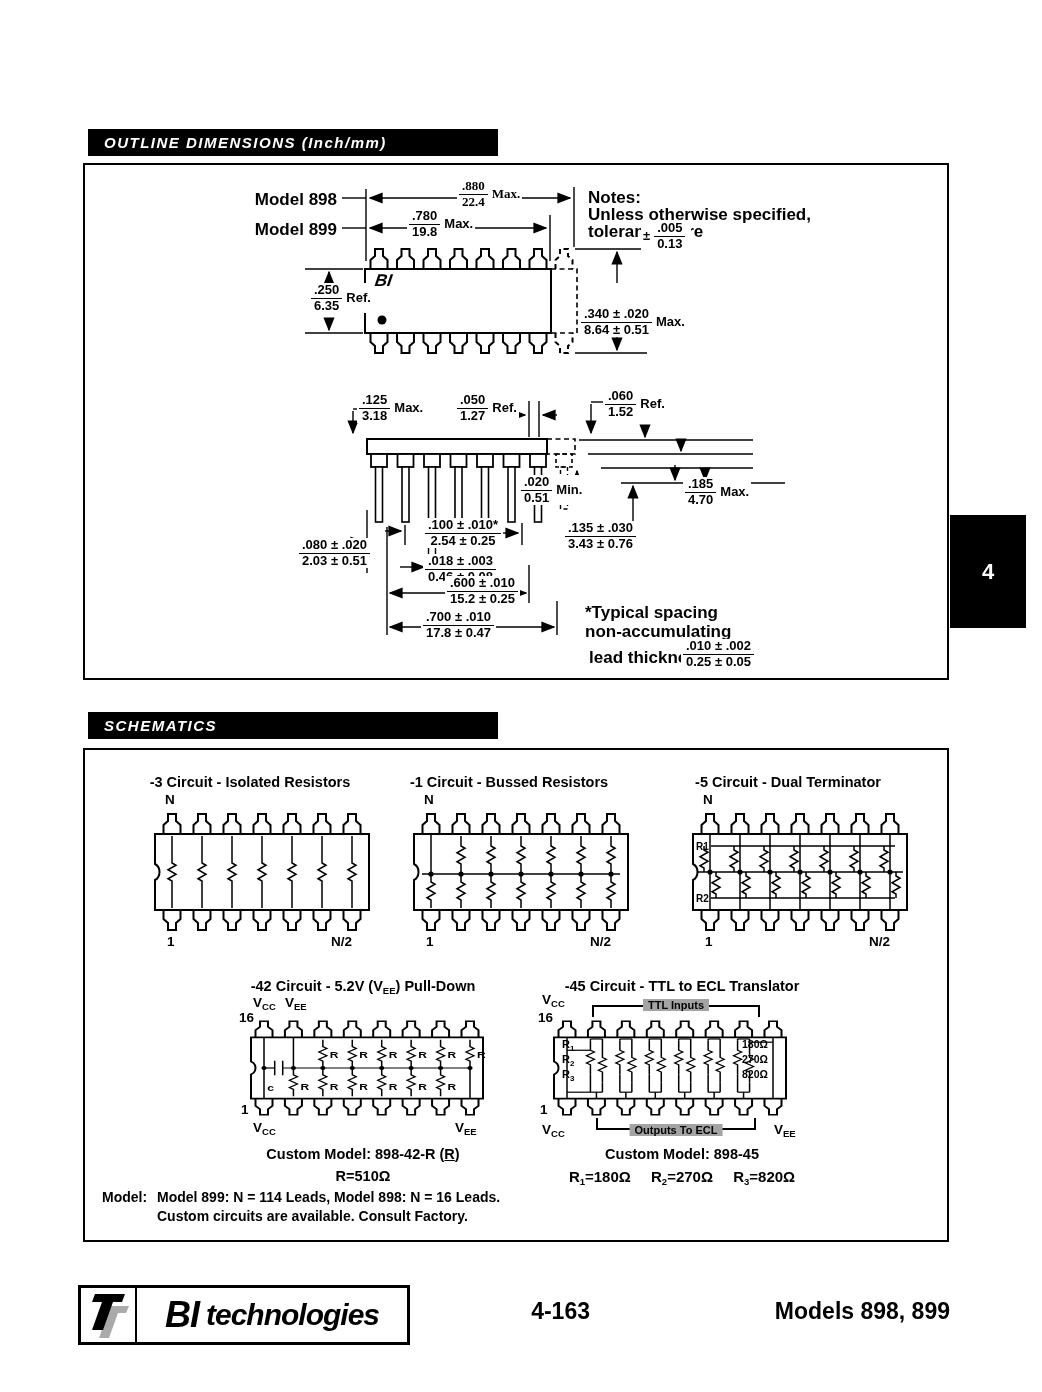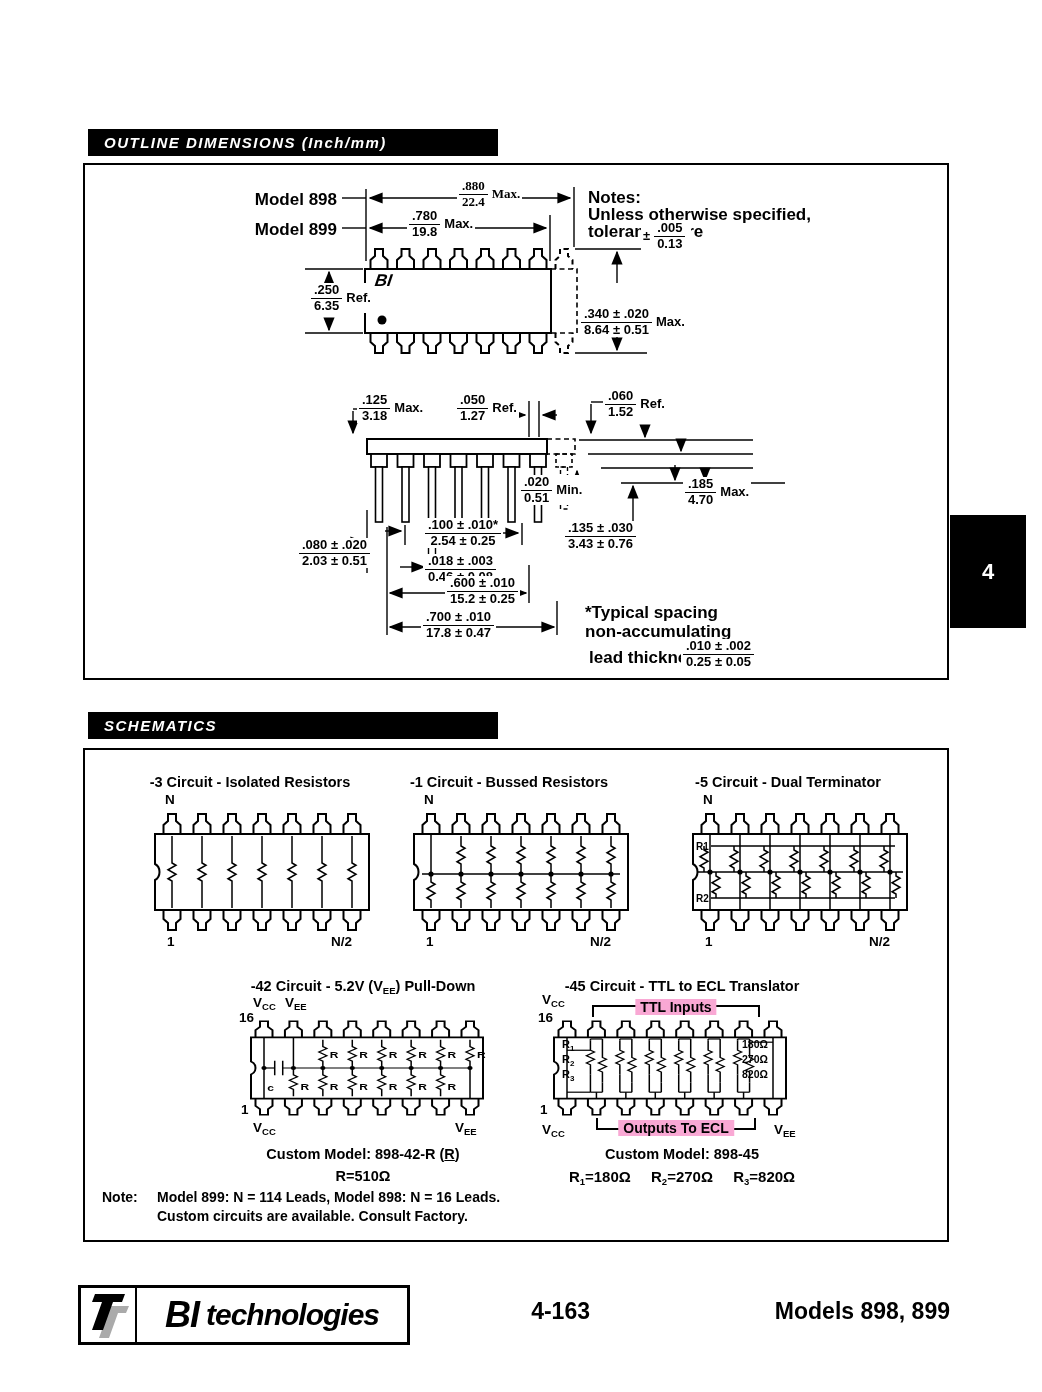--- a/index.html
+++ b/index.html
@@ -23,22 +23,22 @@
   .frac .fb{display:block;padding:0 3px}
   .bi-logo{position:absolute;font-size:17px;font-weight:900;font-style:italic;transform:skewX(-8deg);z-index:2}
   .side-tab{position:absolute;left:950px;top:515px;width:76px;height:113px;background:#000;color:#fff;
             display:flex;align-items:center;justify-content:center;font-size:22px;font-weight:900;z-index:3}
   .schem{position:absolute}
   .schem-title{position:absolute;left:0;top:0;width:100%;text-align:center;font-size:14.5px;font-weight:bold;white-space:nowrap}
   .pinlab{position:absolute;font-size:13.5px;font-weight:bold;z-index:2;white-space:nowrap}
   .vsub{font-size:9.5px;vertical-align:-3px;font-weight:bold}
   .bracket-top{position:absolute;border:2px solid #000;border-bottom:none;height:10px;z-index:2}
   .bracket-bot{position:absolute;border:2px solid #000;border-top:none;height:10px;z-index:2}
-  .bracket-label{position:absolute;left:50%;transform:translateX(-50%);top:-8px;background:#f9a8d4;
-                 padding:0 5px;font-size:14px;font-weight:bold;white-space:nowrap}
+  .bracket-label{position:absolute;left:50%;transform:translateX(-50%);top:-8px;background:#a3a3a3;
+                 padding:0 5px;font-size:11px;font-weight:bold;white-space:nowrap}
   .bracket-bot .bracket-label{top:auto;bottom:-8px}
   .schem-line{position:absolute;width:100%;text-align:center;font-weight:bold;font-size:14px;white-space:nowrap}
   .eq-item{margin:0 8px}
   .note-block{position:absolute;left:17px;top:438px;display:flex;font-size:14px;font-weight:bold;line-height:19px}
   .note-label{width:55px}
   .footer-logo{position:absolute;left:78px;top:1285px;width:332px;height:60px;border:3px solid #000;
                box-sizing:border-box;display:flex;align-items:stretch;background:#fff}
   .logo-emblem{width:54px;border-right:2px solid #000;display:flex;align-items:center;justify-content:center}
   .logo-text{flex:1;display:flex;align-items:center;justify-content:center;font-style:italic;font-weight:900;
              letter-spacing:-1px;white-space:nowrap}
@@ -617,21 +617,21 @@
       <span class="pinlab" style="left:238px;top:144px"><span>V</span><span class="vsub">EE</span></span>
       <div class="schem-line" style="top:168px;font-size:14.5px">Custom Model: 898-45</div>
       <div class="schem-line" style="top:190px;font-size:15px">
         <span class="eq-item"><span>R</span><span class="vsub">1</span><span>=180Ω</span></span>
         <span class="eq-item"><span>R</span><span class="vsub">2</span><span>=270Ω</span></span>
         <span class="eq-item"><span>R</span><span class="vsub">3</span><span>=820Ω</span></span>
       </div>
     </div>
 
     <div class="note-block">
-      <div class="note-label">Note:</div>
+      <div class="note-label">Model:</div>
       <div>
         <div>Model 899: N = 114 Leads, Model 898: N = 16 Leads.</div>
         <div>Custom circuits are available.  Consult Factory.</div>
       </div>
     </div>
   </div>
 
   <div class="footer-logo">
     <div class="logo-emblem">
       <svg width="46" height="50" viewBox="0 0 46 50">

